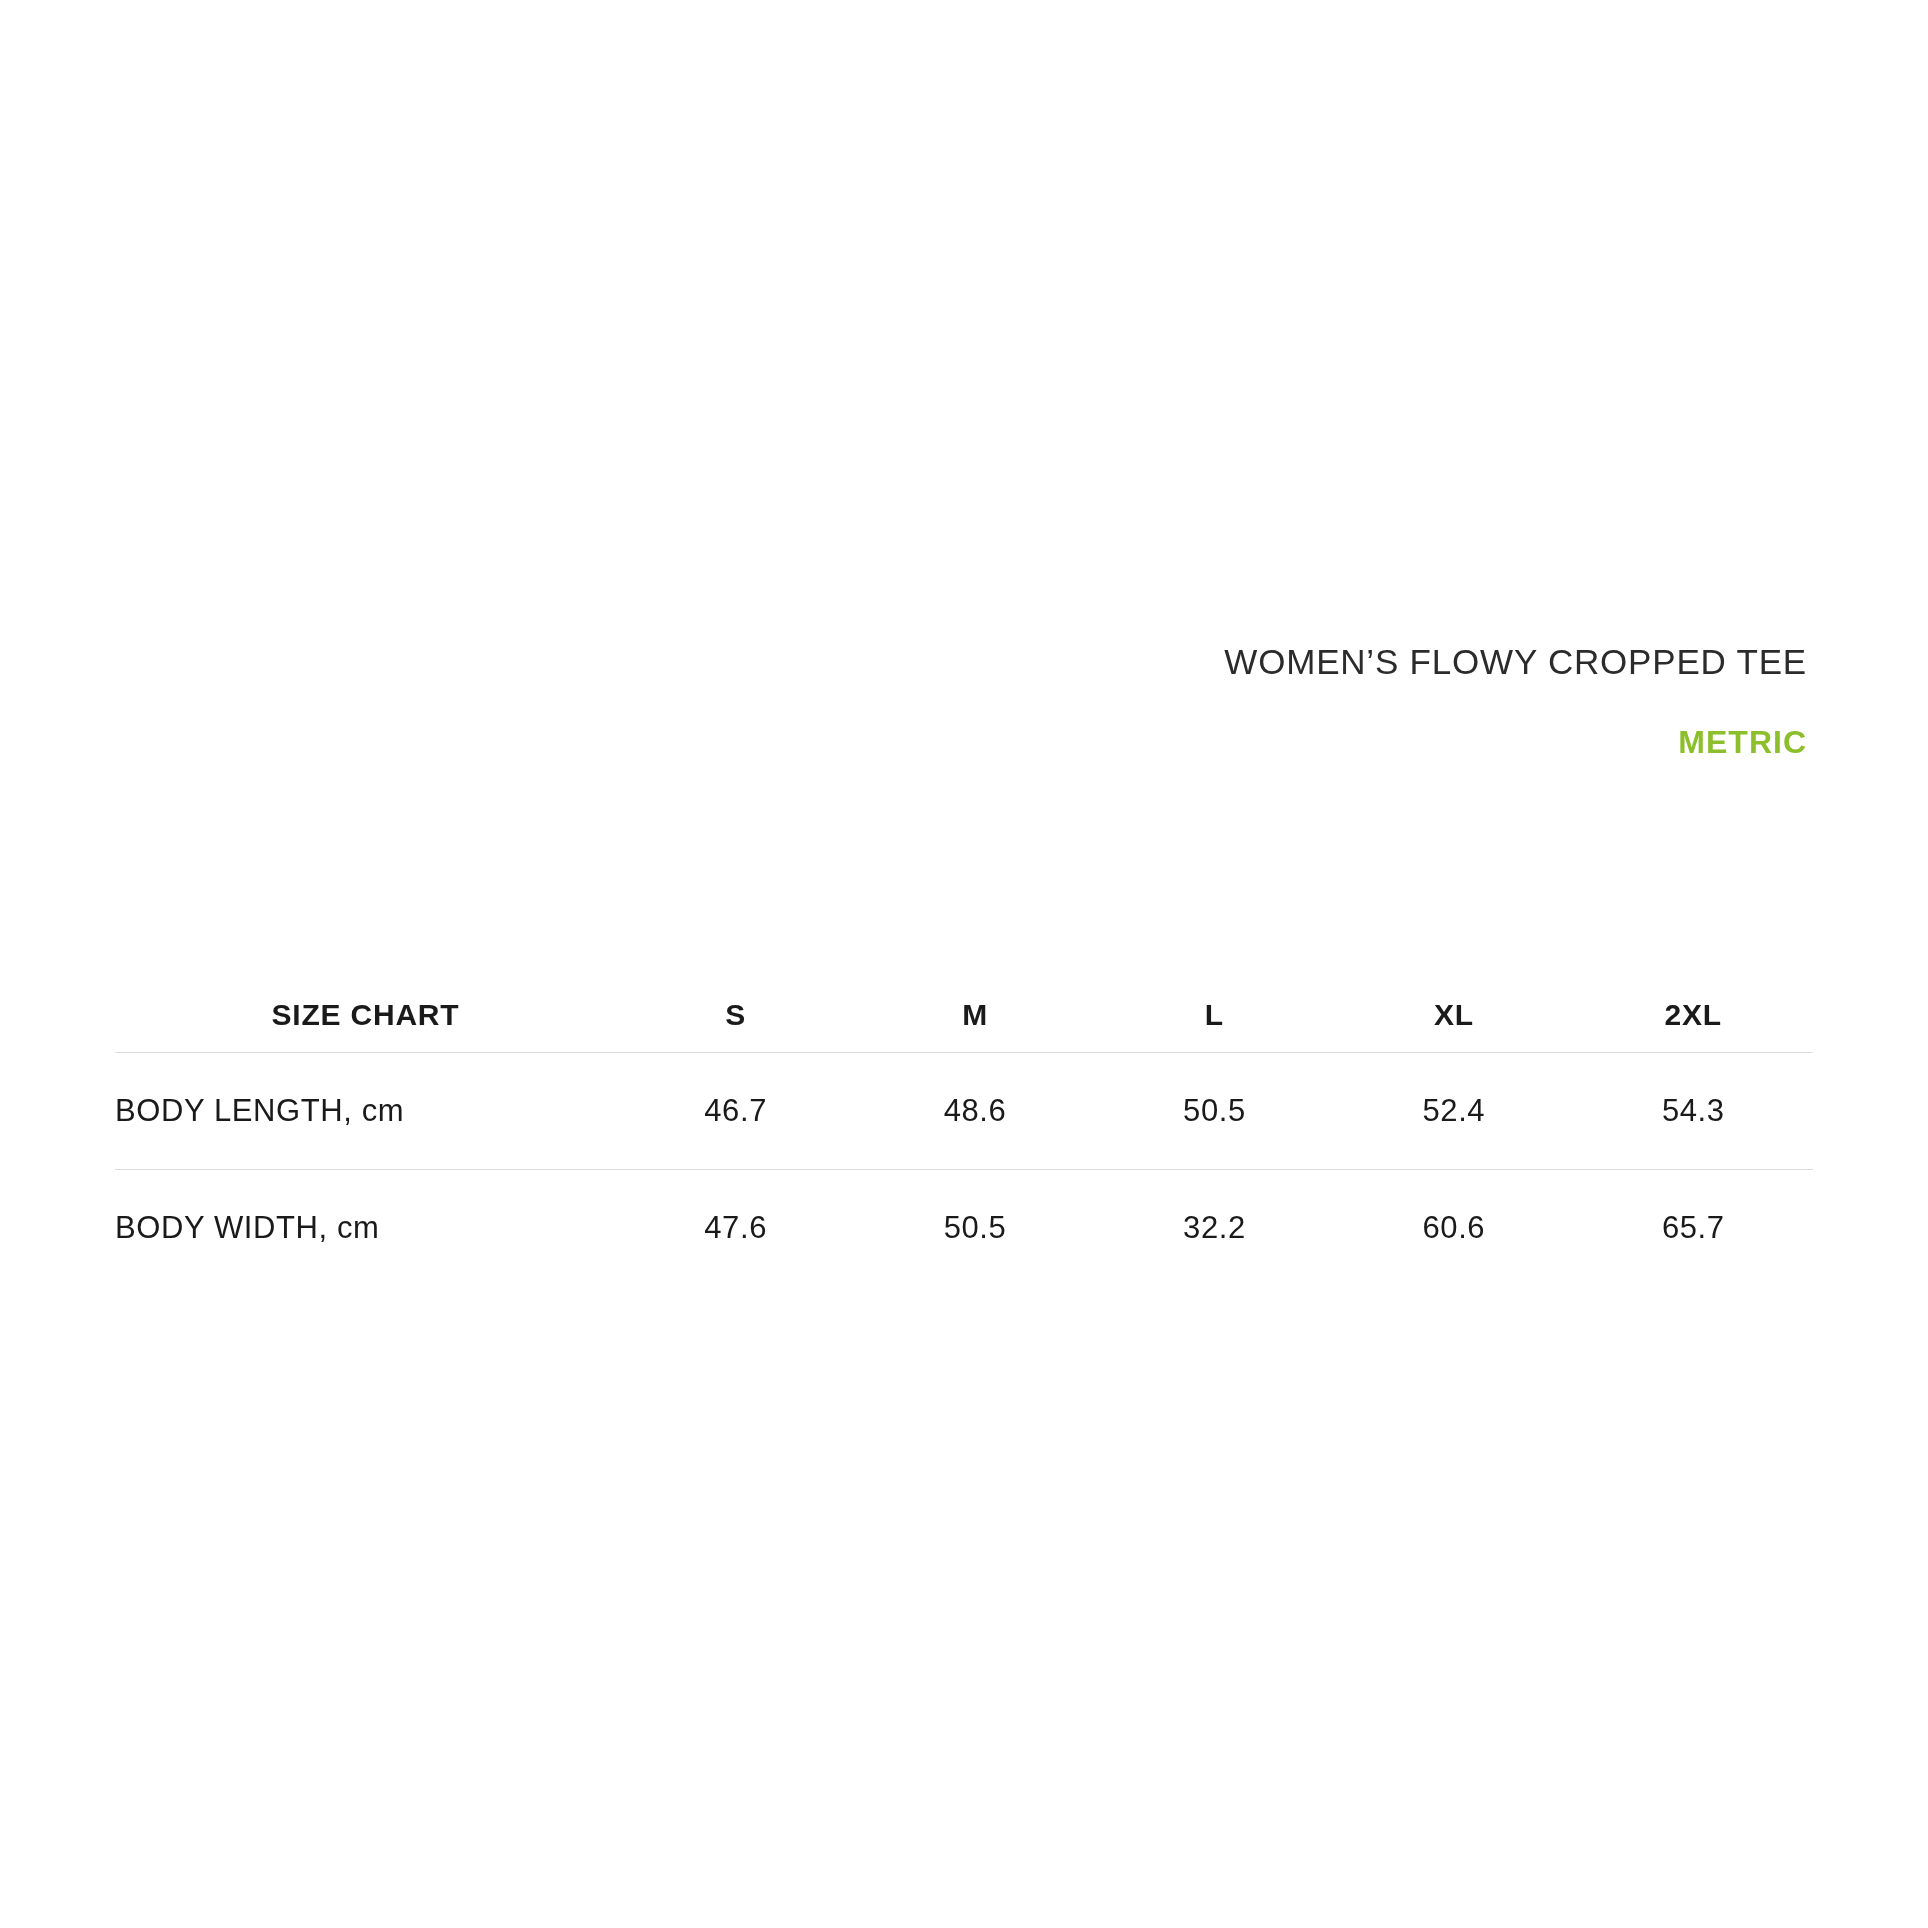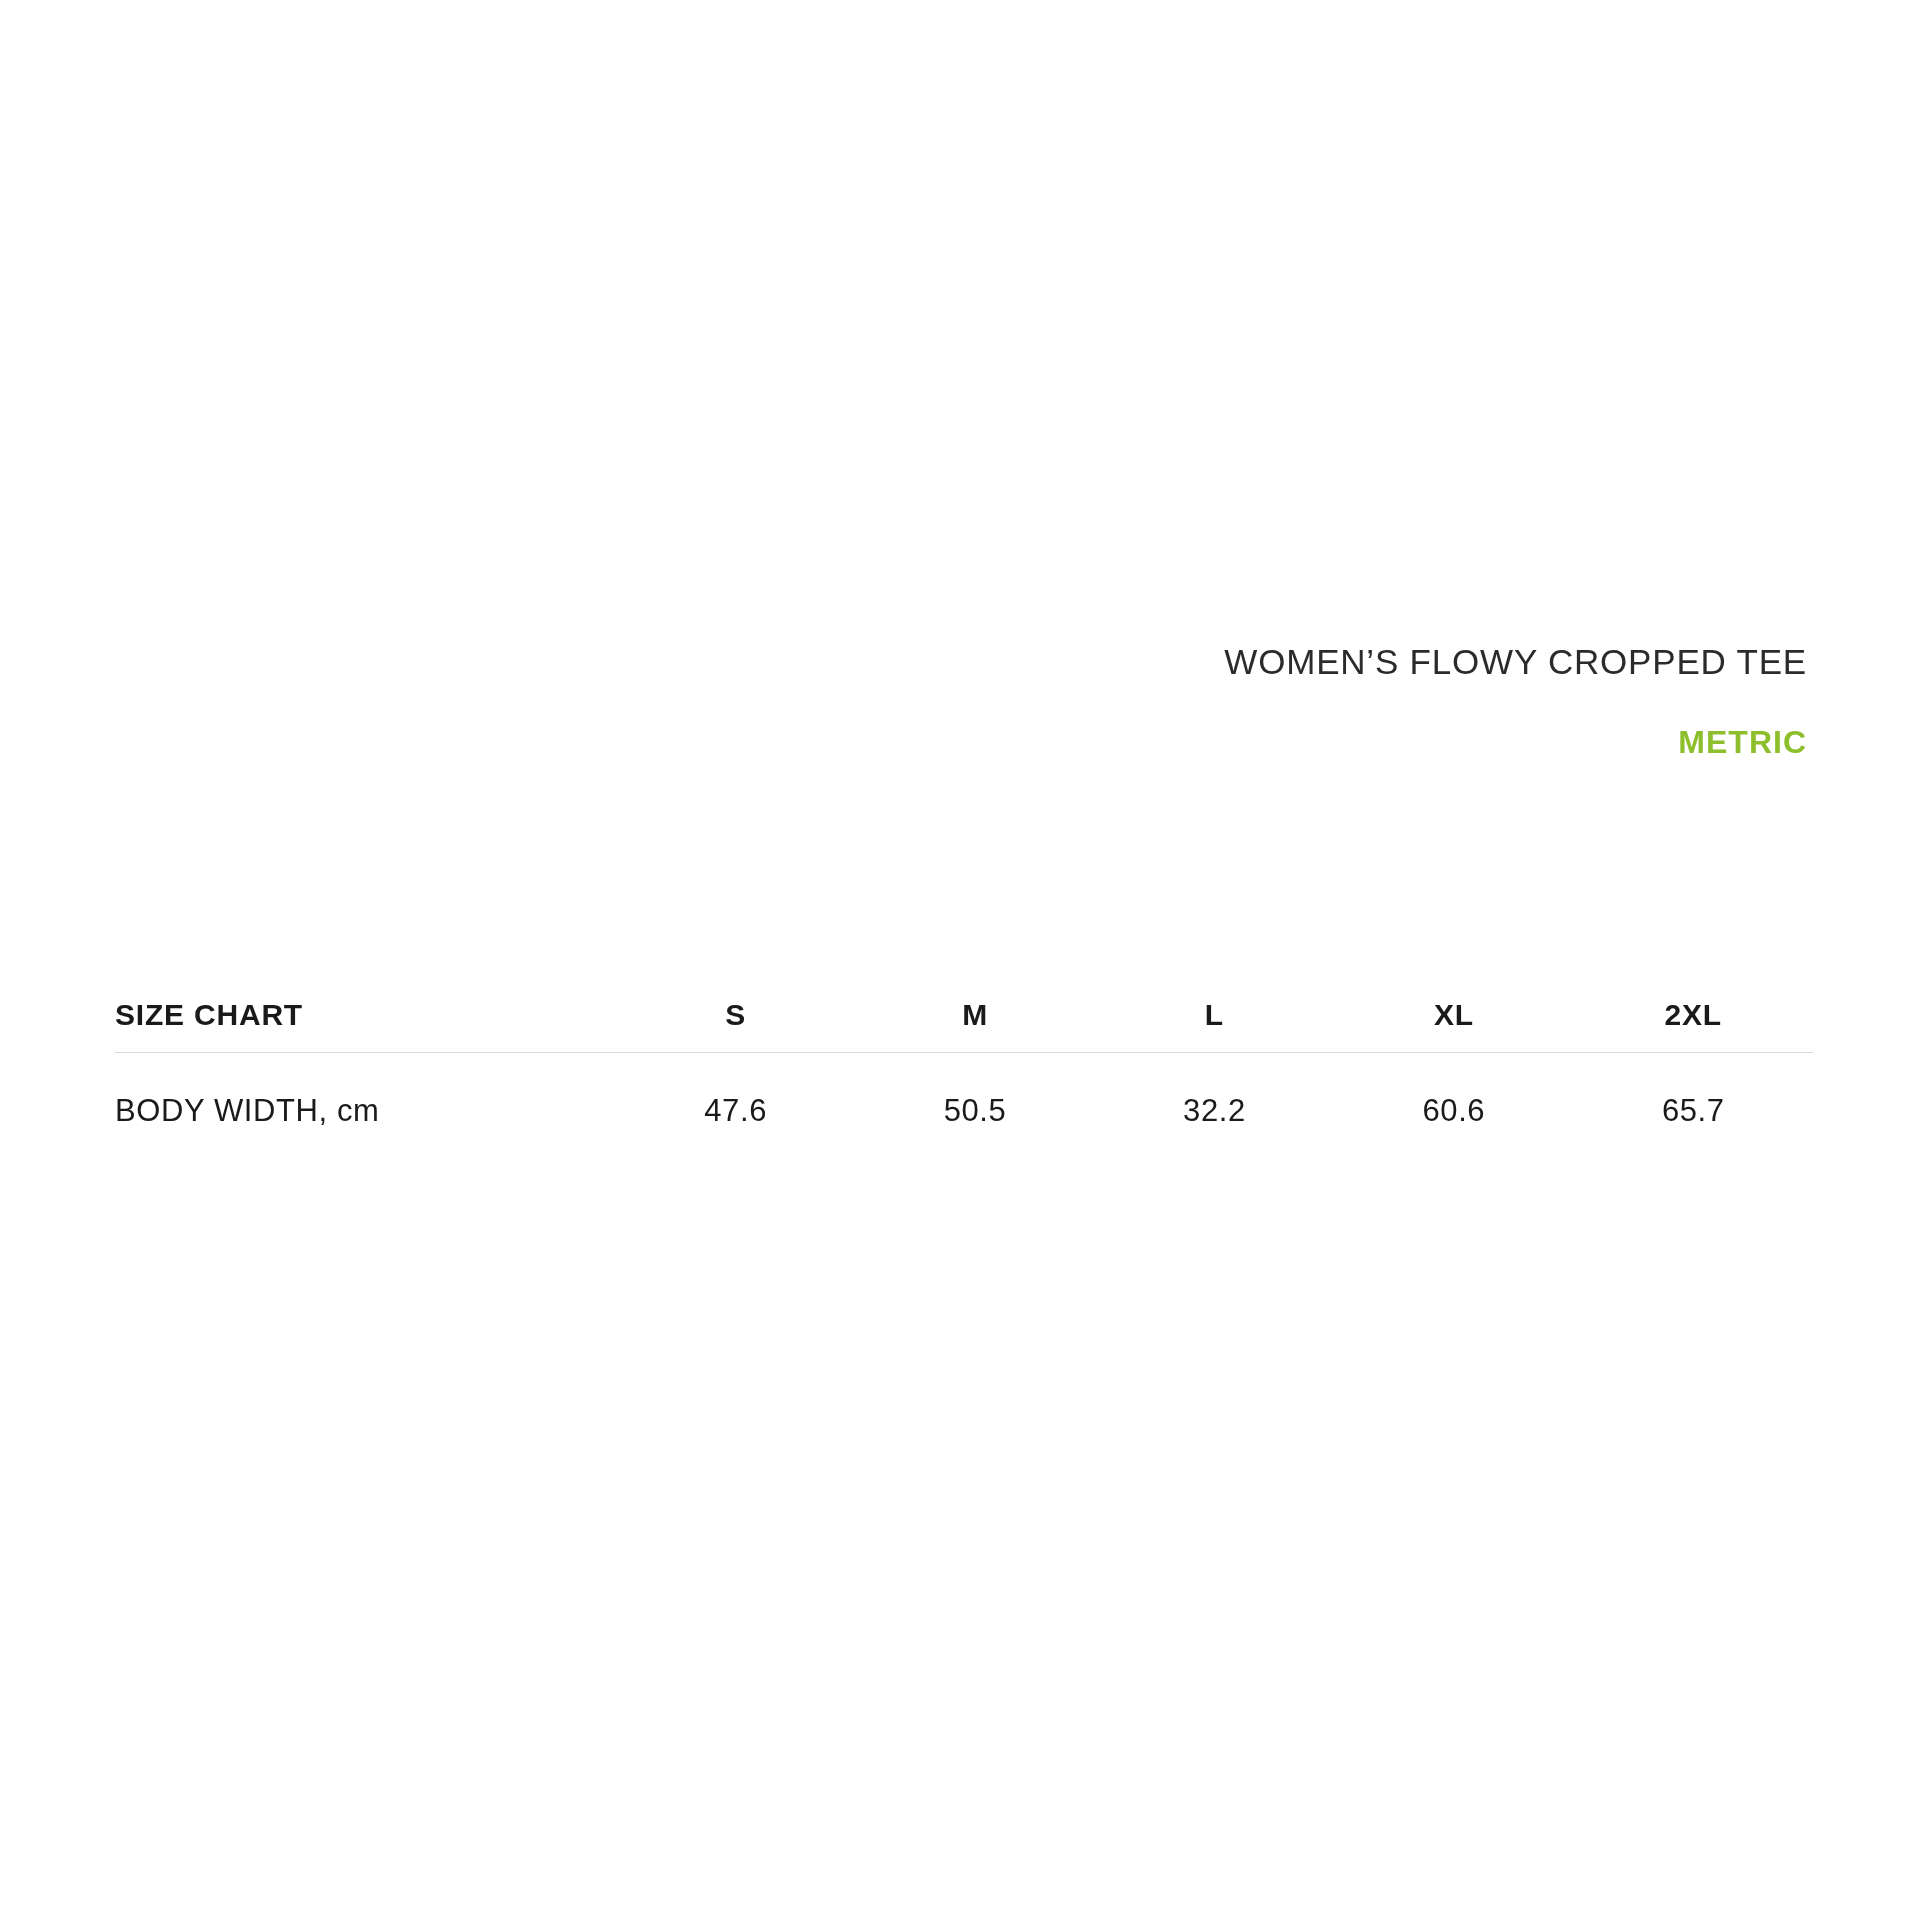--- a/index.html
+++ b/index.html
@@ -65,21 +65,21 @@
   .row-head th {
     font-size: 30px;
     font-weight: 700;
     letter-spacing: 0.8px;
     color: #1a1a1a;
     text-align: center;
     vertical-align: middle;
     padding-bottom: 15px;
   }
   .row-head th.label-col {
-    text-align: left;
+    text-align: center;
   }
   .data-row {
     height: 117px;
   }
   .data-row td {
     font-size: 31px;
     font-weight: 400;
     letter-spacing: 0.6px;
     color: #1a1a1a;
     text-align: center;
@@ -117,20 +117,28 @@
           <th class="label-col">SIZE CHART</th>
           <th>S</th>
           <th>M</th>
           <th>L</th>
           <th>XL</th>
           <th>2XL</th>
         </tr>
       </thead>
       <tbody>
         <tr class="data-row">
+          <td class="label-col">BODY LENGTH, cm</td>
+          <td>46.7</td>
+          <td>48.6</td>
+          <td>50.5</td>
+          <td>52.4</td>
+          <td>54.3</td>
+        </tr>
+        <tr class="data-row">
           <td class="label-col">BODY WIDTH, cm</td>
           <td>47.6</td>
           <td>50.5</td>
           <td>32.2</td>
           <td>60.6</td>
           <td>65.7</td>
         </tr>
       </tbody>
     </table>
   </div>

